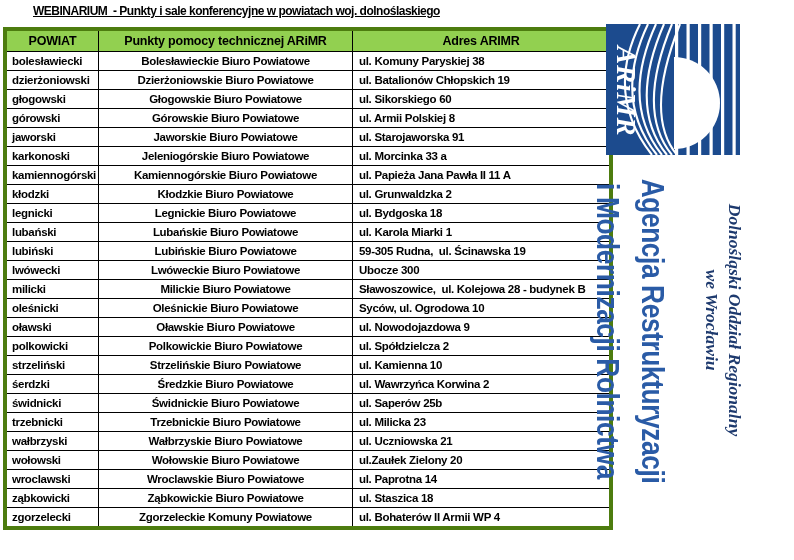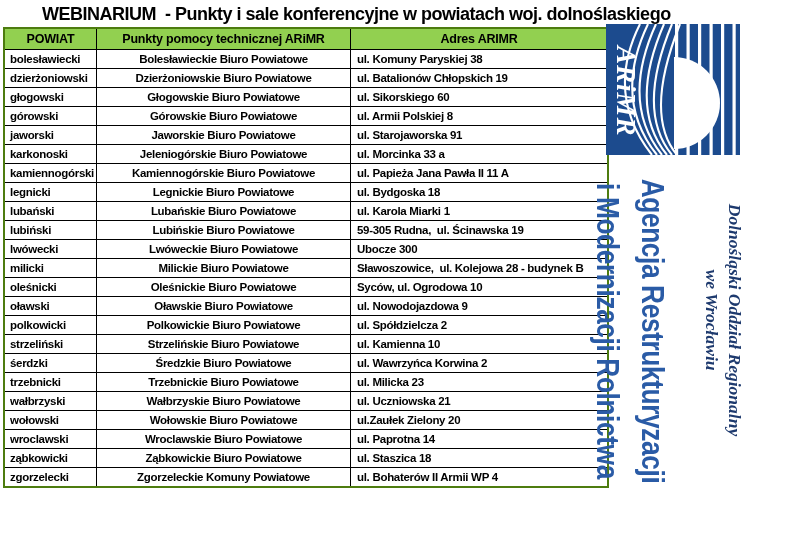--- a/index.html
+++ b/index.html
@@ -2,27 +2,27 @@
 <html><head>
 <meta charset="utf-8">
 <style>
   html,body{margin:0;padding:0;}
   body{
     width:794px;height:560px;background:#ffffff;position:relative;overflow:hidden;
     font-family:"Liberation Sans",sans-serif;
     --green:#92D050;--logo-blue:#1c4b8e;--agency-blue:#2a5ba6;--branch-blue:#1e3a6e;
   }
   .title{
-    position:absolute;left:42px;top:4px;
-    font-size:18px;font-weight:bold;color:#000;
-    letter-spacing:-0.5px;white-space:pre;
+    position:absolute;left:33px;top:4px;
+    font-size:12px;font-weight:bold;color:#000;
+    text-decoration:underline;letter-spacing:-0.5px;white-space:pre;
   }
   table.offices{
     position:absolute;left:3px;top:27px;width:582px;
-    border-collapse:collapse;table-layout:fixed;border:2px solid #4d7c0f;
+    border-collapse:collapse;table-layout:fixed;border:4px solid #4d7c0f;
   }
   .offices th,.offices td{
     border:1px solid #000;color:#000;font-weight:bold;
     white-space:pre;overflow:hidden;padding:0 3px;
   }
   .offices thead th{
     background:var(--green);text-align:center;height:20px;
     font-size:12.5px;letter-spacing:-0.2px;
   }
   .offices tbody td{height:18px;font-size:11.5px;line-height:18px;letter-spacing:-0.3px;}
@@ -89,20 +89,25 @@
         <td class="col-powiat">karkonoski</td>
         <td class="col-punkt">Jeleniogórskie Biuro Powiatowe</td>
         <td class="col-adres">ul. Morcinka 33 a</td>
       </tr>
       <tr>
         <td class="col-powiat">kamiennogórski</td>
         <td class="col-punkt">Kamiennogórskie Biuro Powiatowe</td>
         <td class="col-adres">ul. Papieża Jana Pawła II 11 A</td>
       </tr>
       <tr>
+        <td class="col-powiat">kłodzki</td>
+        <td class="col-punkt">Kłodzkie Biuro Powiatowe</td>
+        <td class="col-adres">ul. Grunwaldzka 2</td>
+      </tr>
+      <tr>
         <td class="col-powiat">legnicki</td>
         <td class="col-punkt">Legnickie Biuro Powiatowe</td>
         <td class="col-adres">ul. Bydgoska 18</td>
       </tr>
       <tr>
         <td class="col-powiat">lubański</td>
         <td class="col-punkt">Lubańskie Biuro Powiatowe</td>
         <td class="col-adres">ul. Karola Miarki 1</td>
       </tr>
       <tr>
@@ -137,20 +142,25 @@
       </tr>
       <tr>
         <td class="col-powiat">strzeliński</td>
         <td class="col-punkt">Strzelińskie Biuro Powiatowe</td>
         <td class="col-adres">ul. Kamienna 10</td>
       </tr>
       <tr>
         <td class="col-powiat">śerdzki</td>
         <td class="col-punkt">Średzkie Biuro Powiatowe</td>
         <td class="col-adres">ul. Wawrzyńca Korwina 2</td>
+      </tr>
+      <tr>
+        <td class="col-powiat">świdnicki</td>
+        <td class="col-punkt">Świdnickie Biuro Powiatowe</td>
+        <td class="col-adres">ul. Saperów 25b</td>
       </tr>
       <tr>
         <td class="col-powiat">trzebnicki</td>
         <td class="col-punkt">Trzebnickie Biuro Powiatowe</td>
         <td class="col-adres">ul. Milicka 23</td>
       </tr>
       <tr>
         <td class="col-powiat">wałbrzyski</td>
         <td class="col-punkt">Wałbrzyskie Biuro Powiatowe</td>
         <td class="col-adres">ul. Uczniowska 21</td>

